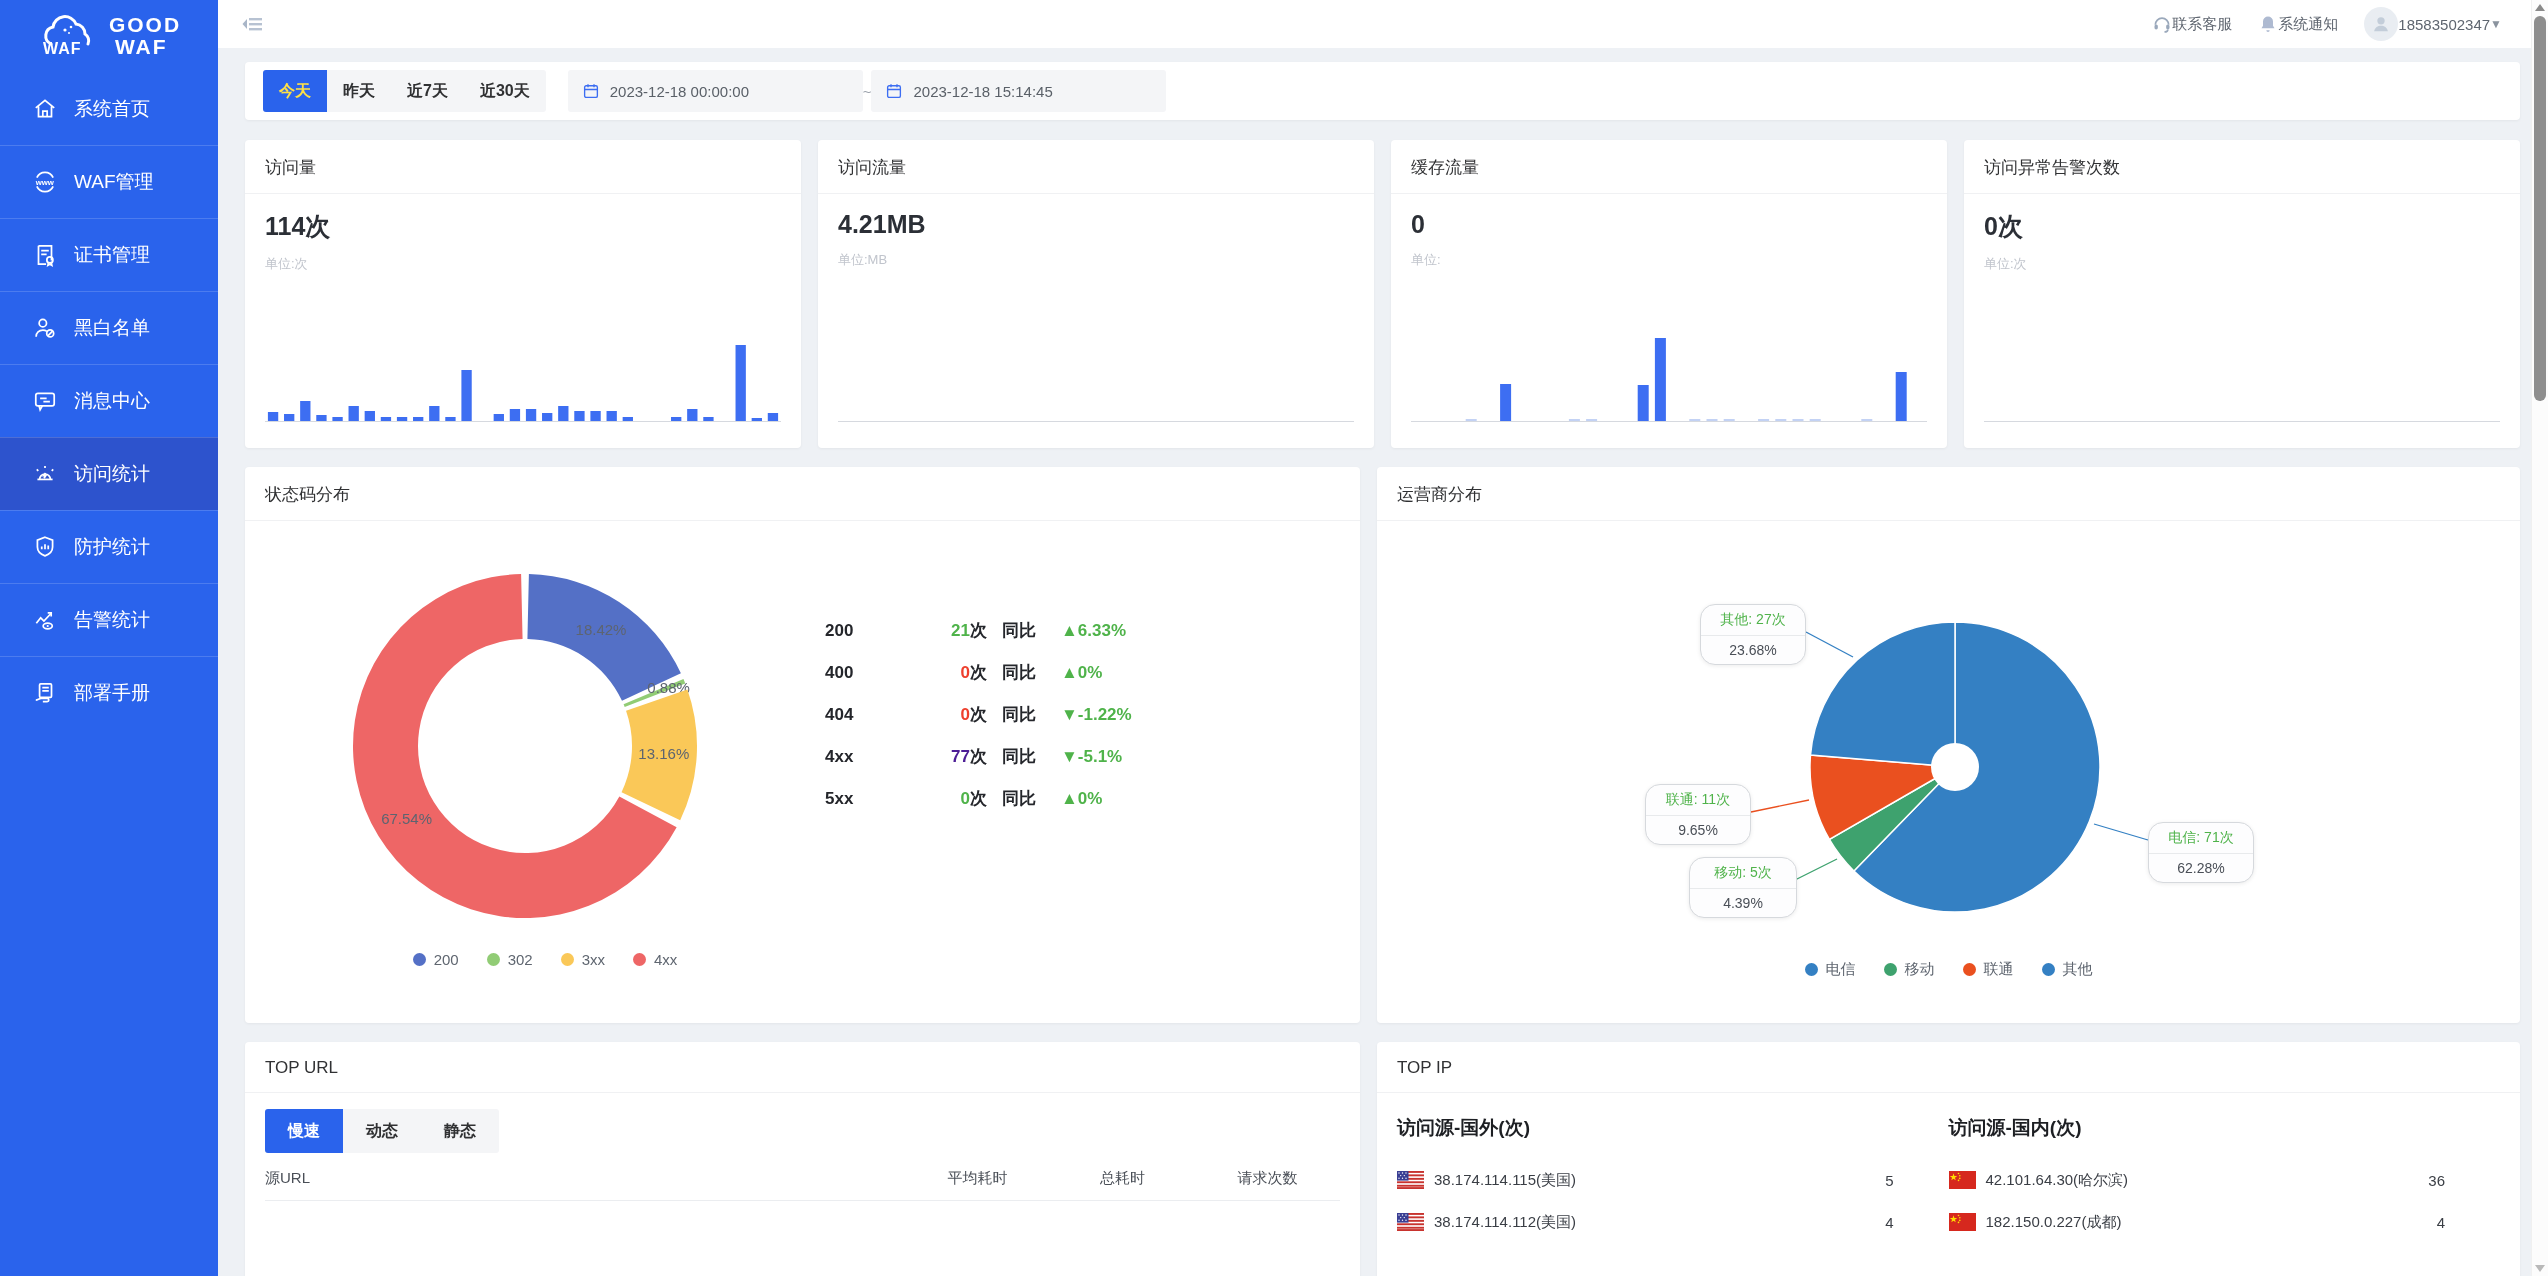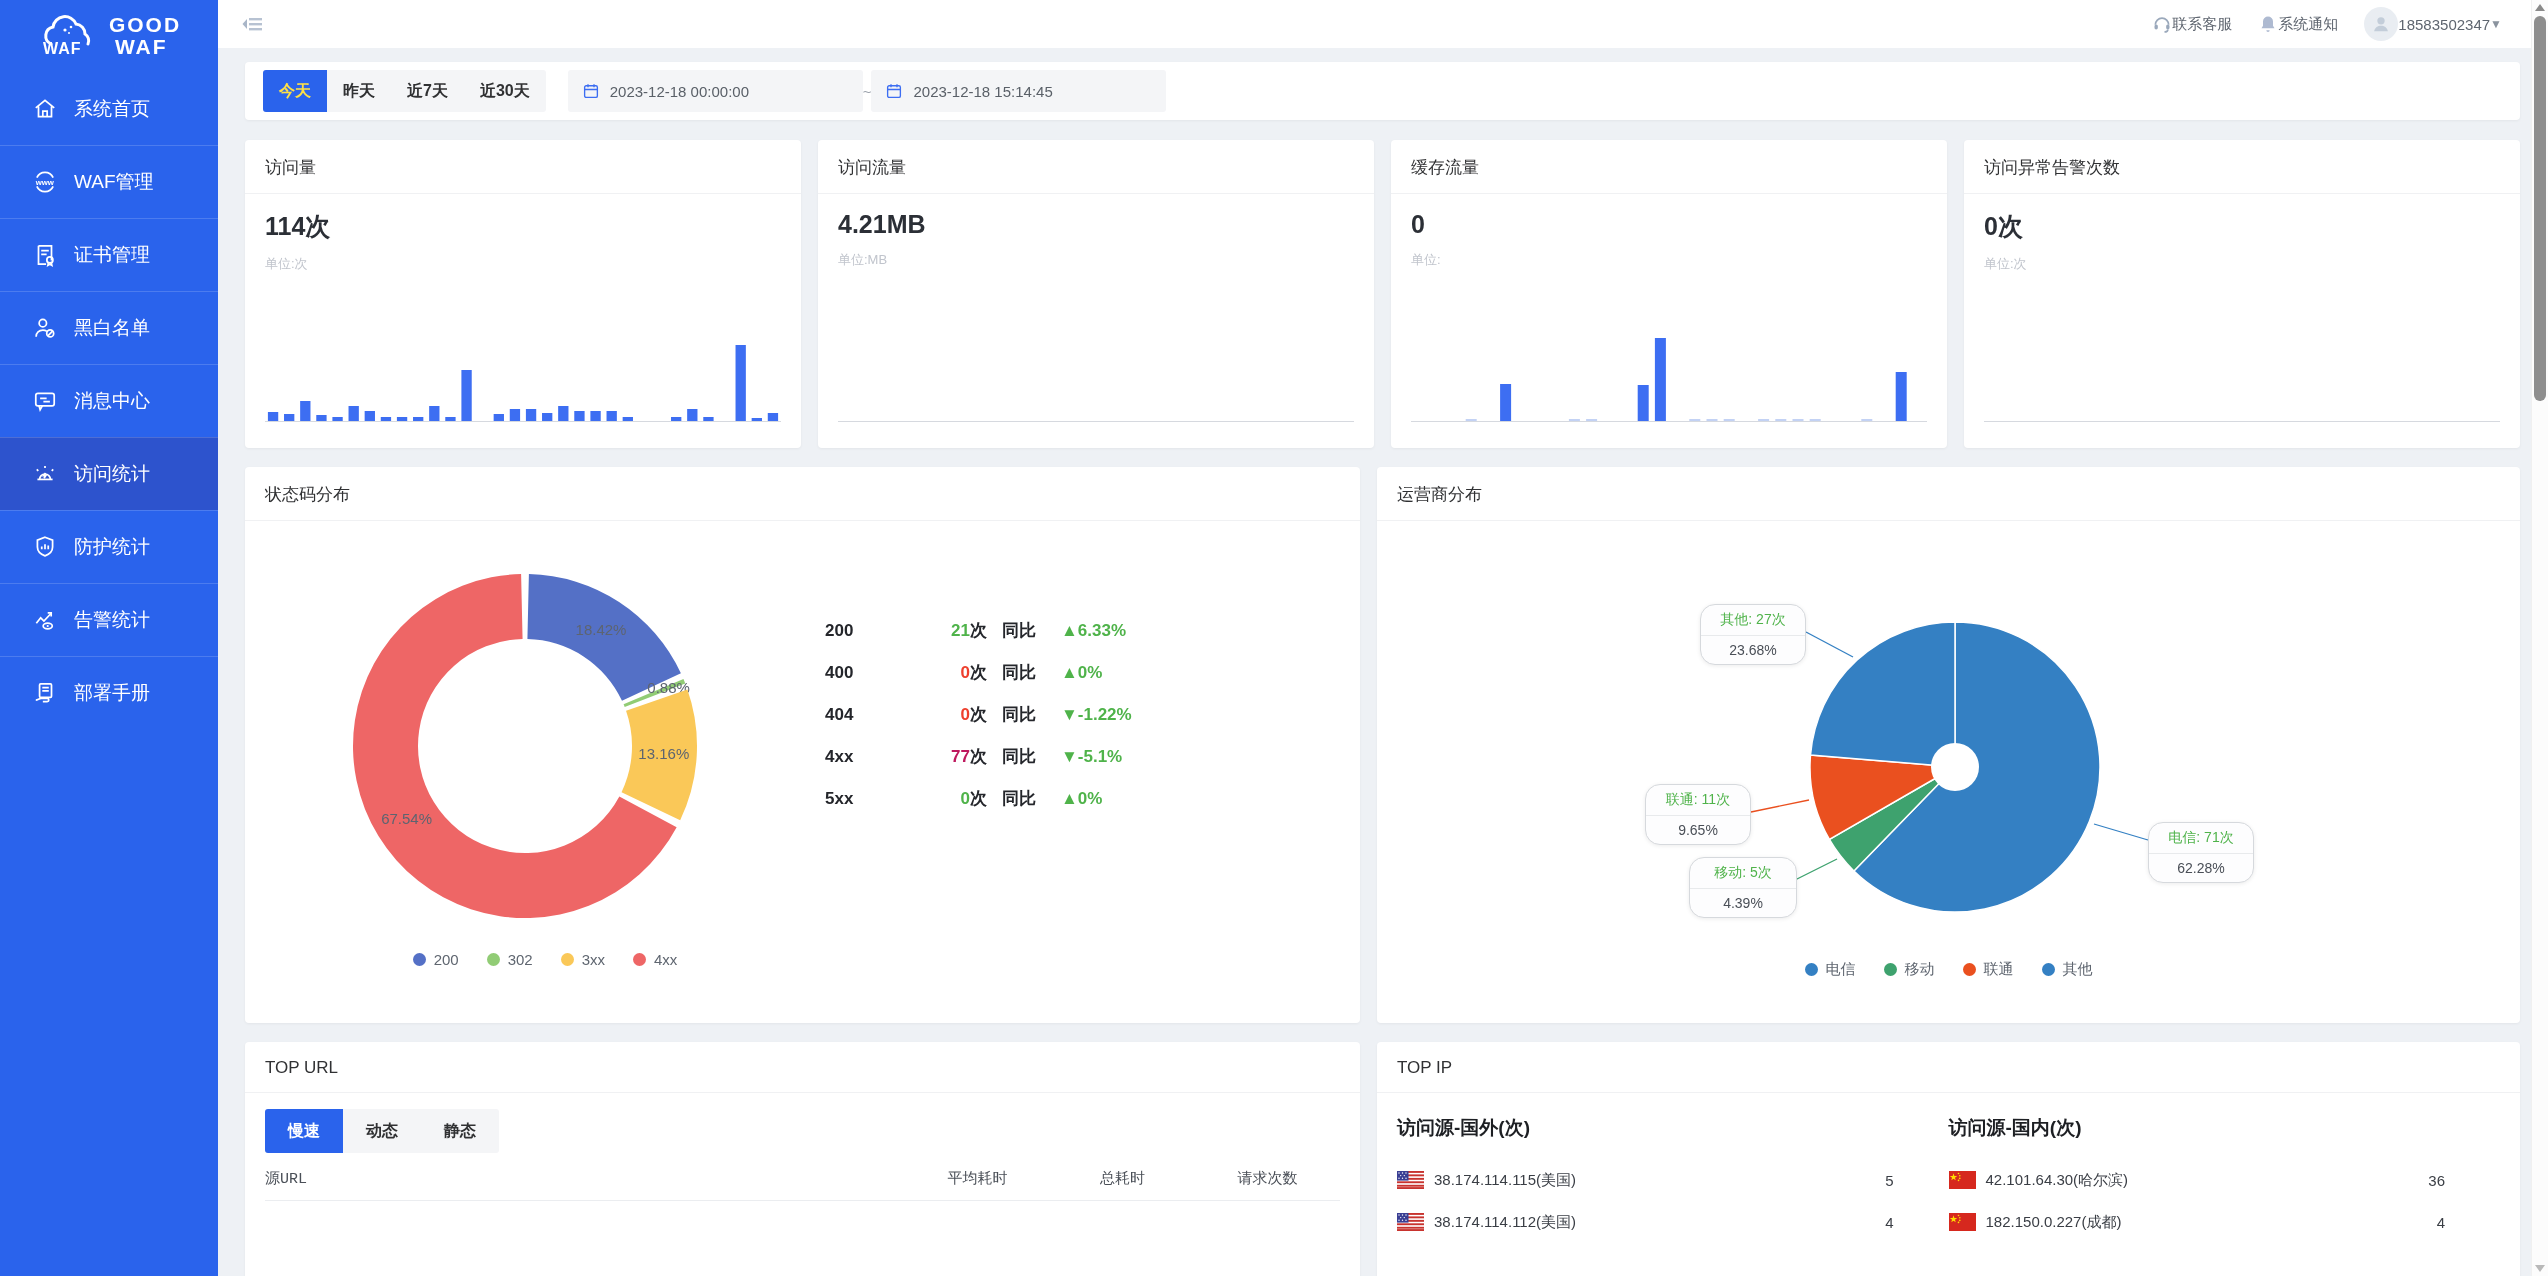--- a/index.html
+++ b/index.html
@@ -60,21 +60,21 @@
   .callout { position:absolute; width:106px; border:1px solid #d6d9dd; border-radius:15px; background:#fdfdfe; box-shadow:0 1px 4px rgba(0,0,0,.08); text-align:center; font-size:14px; }
   .callout .c-top { padding:6px 4px; color:#4fb34a; border-bottom:1px solid #e8eaec; white-space:nowrap; }
   .callout .c-bot { padding:6px 4px; color:#4a4f57; }
 
   .bot-row { margin-top:19px; display:grid; grid-template-columns:1115fr 1143fr; gap:17px; }
   .bot-card { height:240px; padding:16px 20px 0; overflow:hidden; }
   .url-tabs { margin-top:16px; display:inline-flex; background:#f4f5f7; border-radius:3px; overflow:hidden; }
   .url-tab { width:78px; height:44px; display:flex; align-items:center; justify-content:center; font-size:16px; font-weight:bold; color:#303133; cursor:pointer; }
   .url-tab.active { background:#2a63ec; color:#fff; }
   .url-head { display:flex; align-items:center; margin-top:16px; padding-bottom:12px; border-bottom:1px solid #ebedf0; font-size:15px; color:#4a4f57; }
-  .uh-src { flex:1;font-family:Liberation Mono, monospace; }
+  .uh-src { flex:1; }
   .uh-col { width:145px; text-align:center; }
 
   .ip-cols { display:flex; margin-top:14px; }
   .ip-col { flex:1; padding-right:55px; }
   .ip-header { font-size:19px; font-weight:bold; color:#1d1f23; margin:8px 0 18px; }
   .ip-row { display:flex; align-items:center; gap:10px; font-size:15px; color:#3a3e45; height:42px; }
   .ip-count { margin-left:auto; }
   .flag { width:27px; height:18px; flex:0 0 auto; display:block; }
 
   
@@ -377,21 +377,21 @@
             <span class="st-delta">▲0%</span>
           </div>
           <div class="st-row">
             <span class="st-code">404</span>
             <span class="st-countwrap"><span class="st-count" style="color: rgb(238, 63, 45);">0</span><span class="st-unit">次</span></span>
             <span class="st-cmp">同比</span>
             <span class="st-delta">▼-1.22%</span>
           </div>
           <div class="st-row">
             <span class="st-code">4xx</span>
-            <span class="st-countwrap"><span class="st-count" style="color: #be185d;">77</span><span class="st-unit">次</span></span>
+            <span class="st-countwrap"><span class="st-count" style="color: #4c1d95;">77</span><span class="st-unit">次</span></span>
             <span class="st-cmp">同比</span>
             <span class="st-delta">▼-5.1%</span>
           </div>
           <div class="st-row">
             <span class="st-code">5xx</span>
             <span class="st-countwrap"><span class="st-count" style="color: rgb(79, 179, 74);">0</span><span class="st-unit">次</span></span>
             <span class="st-cmp">同比</span>
             <span class="st-delta">▲0%</span>
           </div>
         </div>

